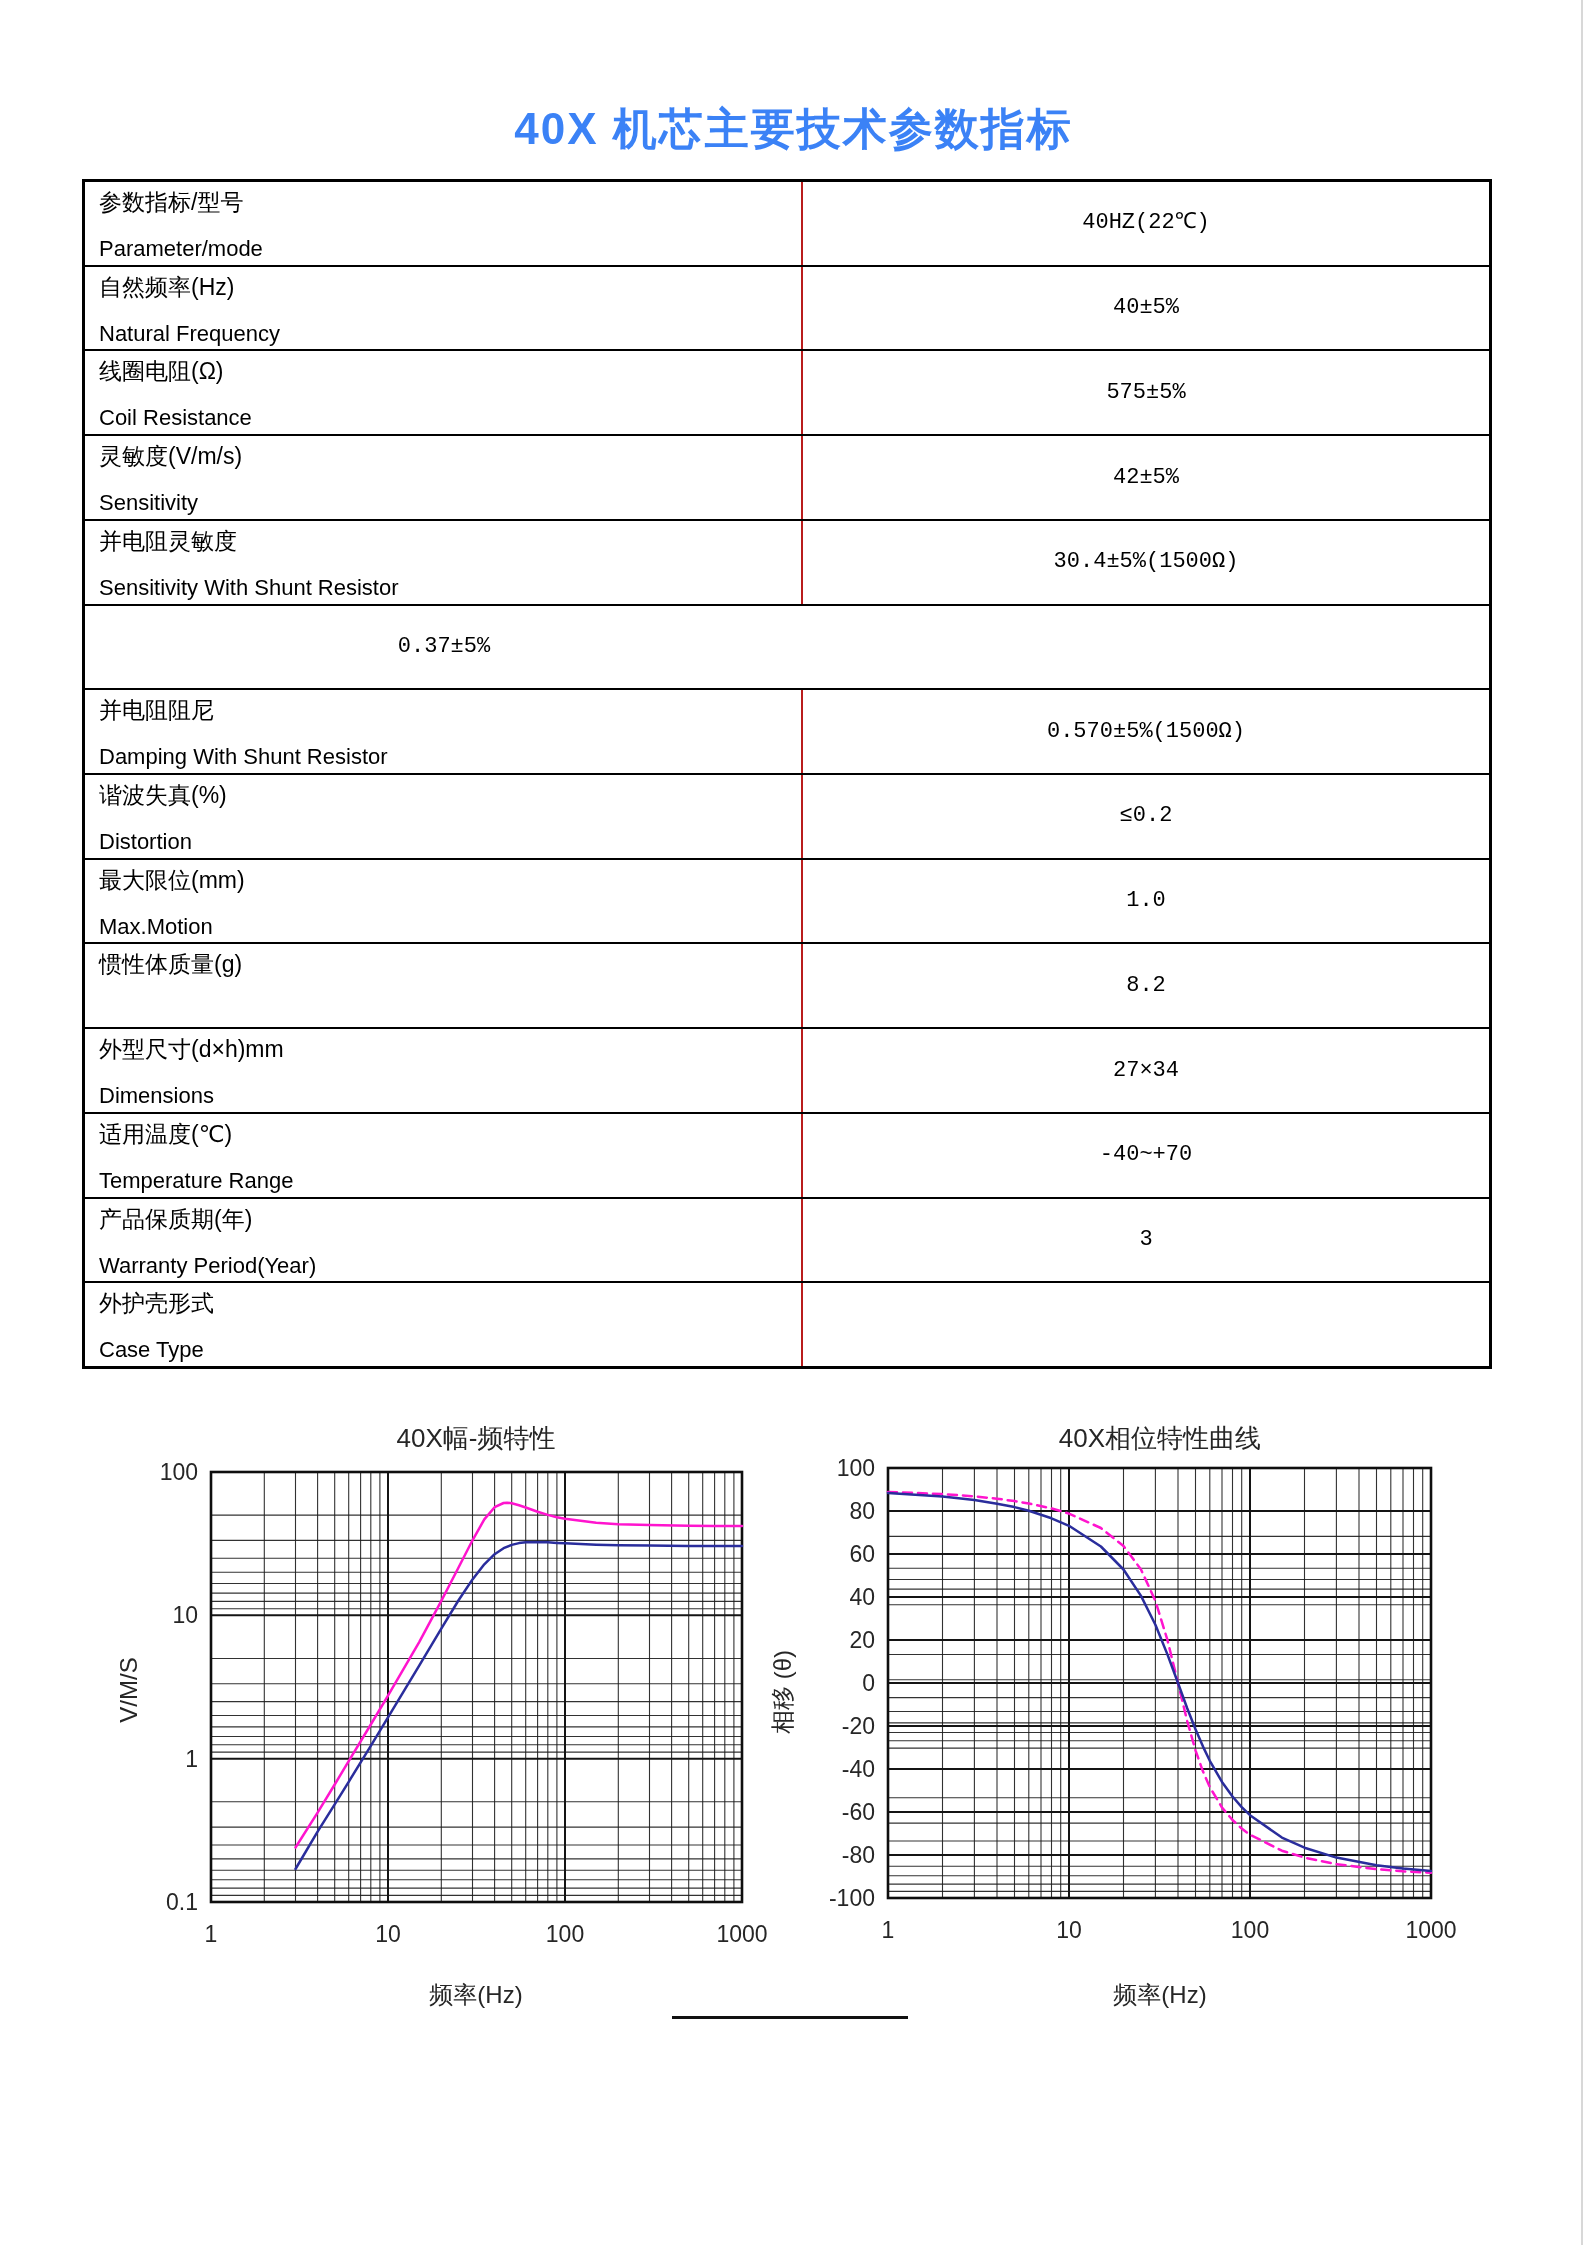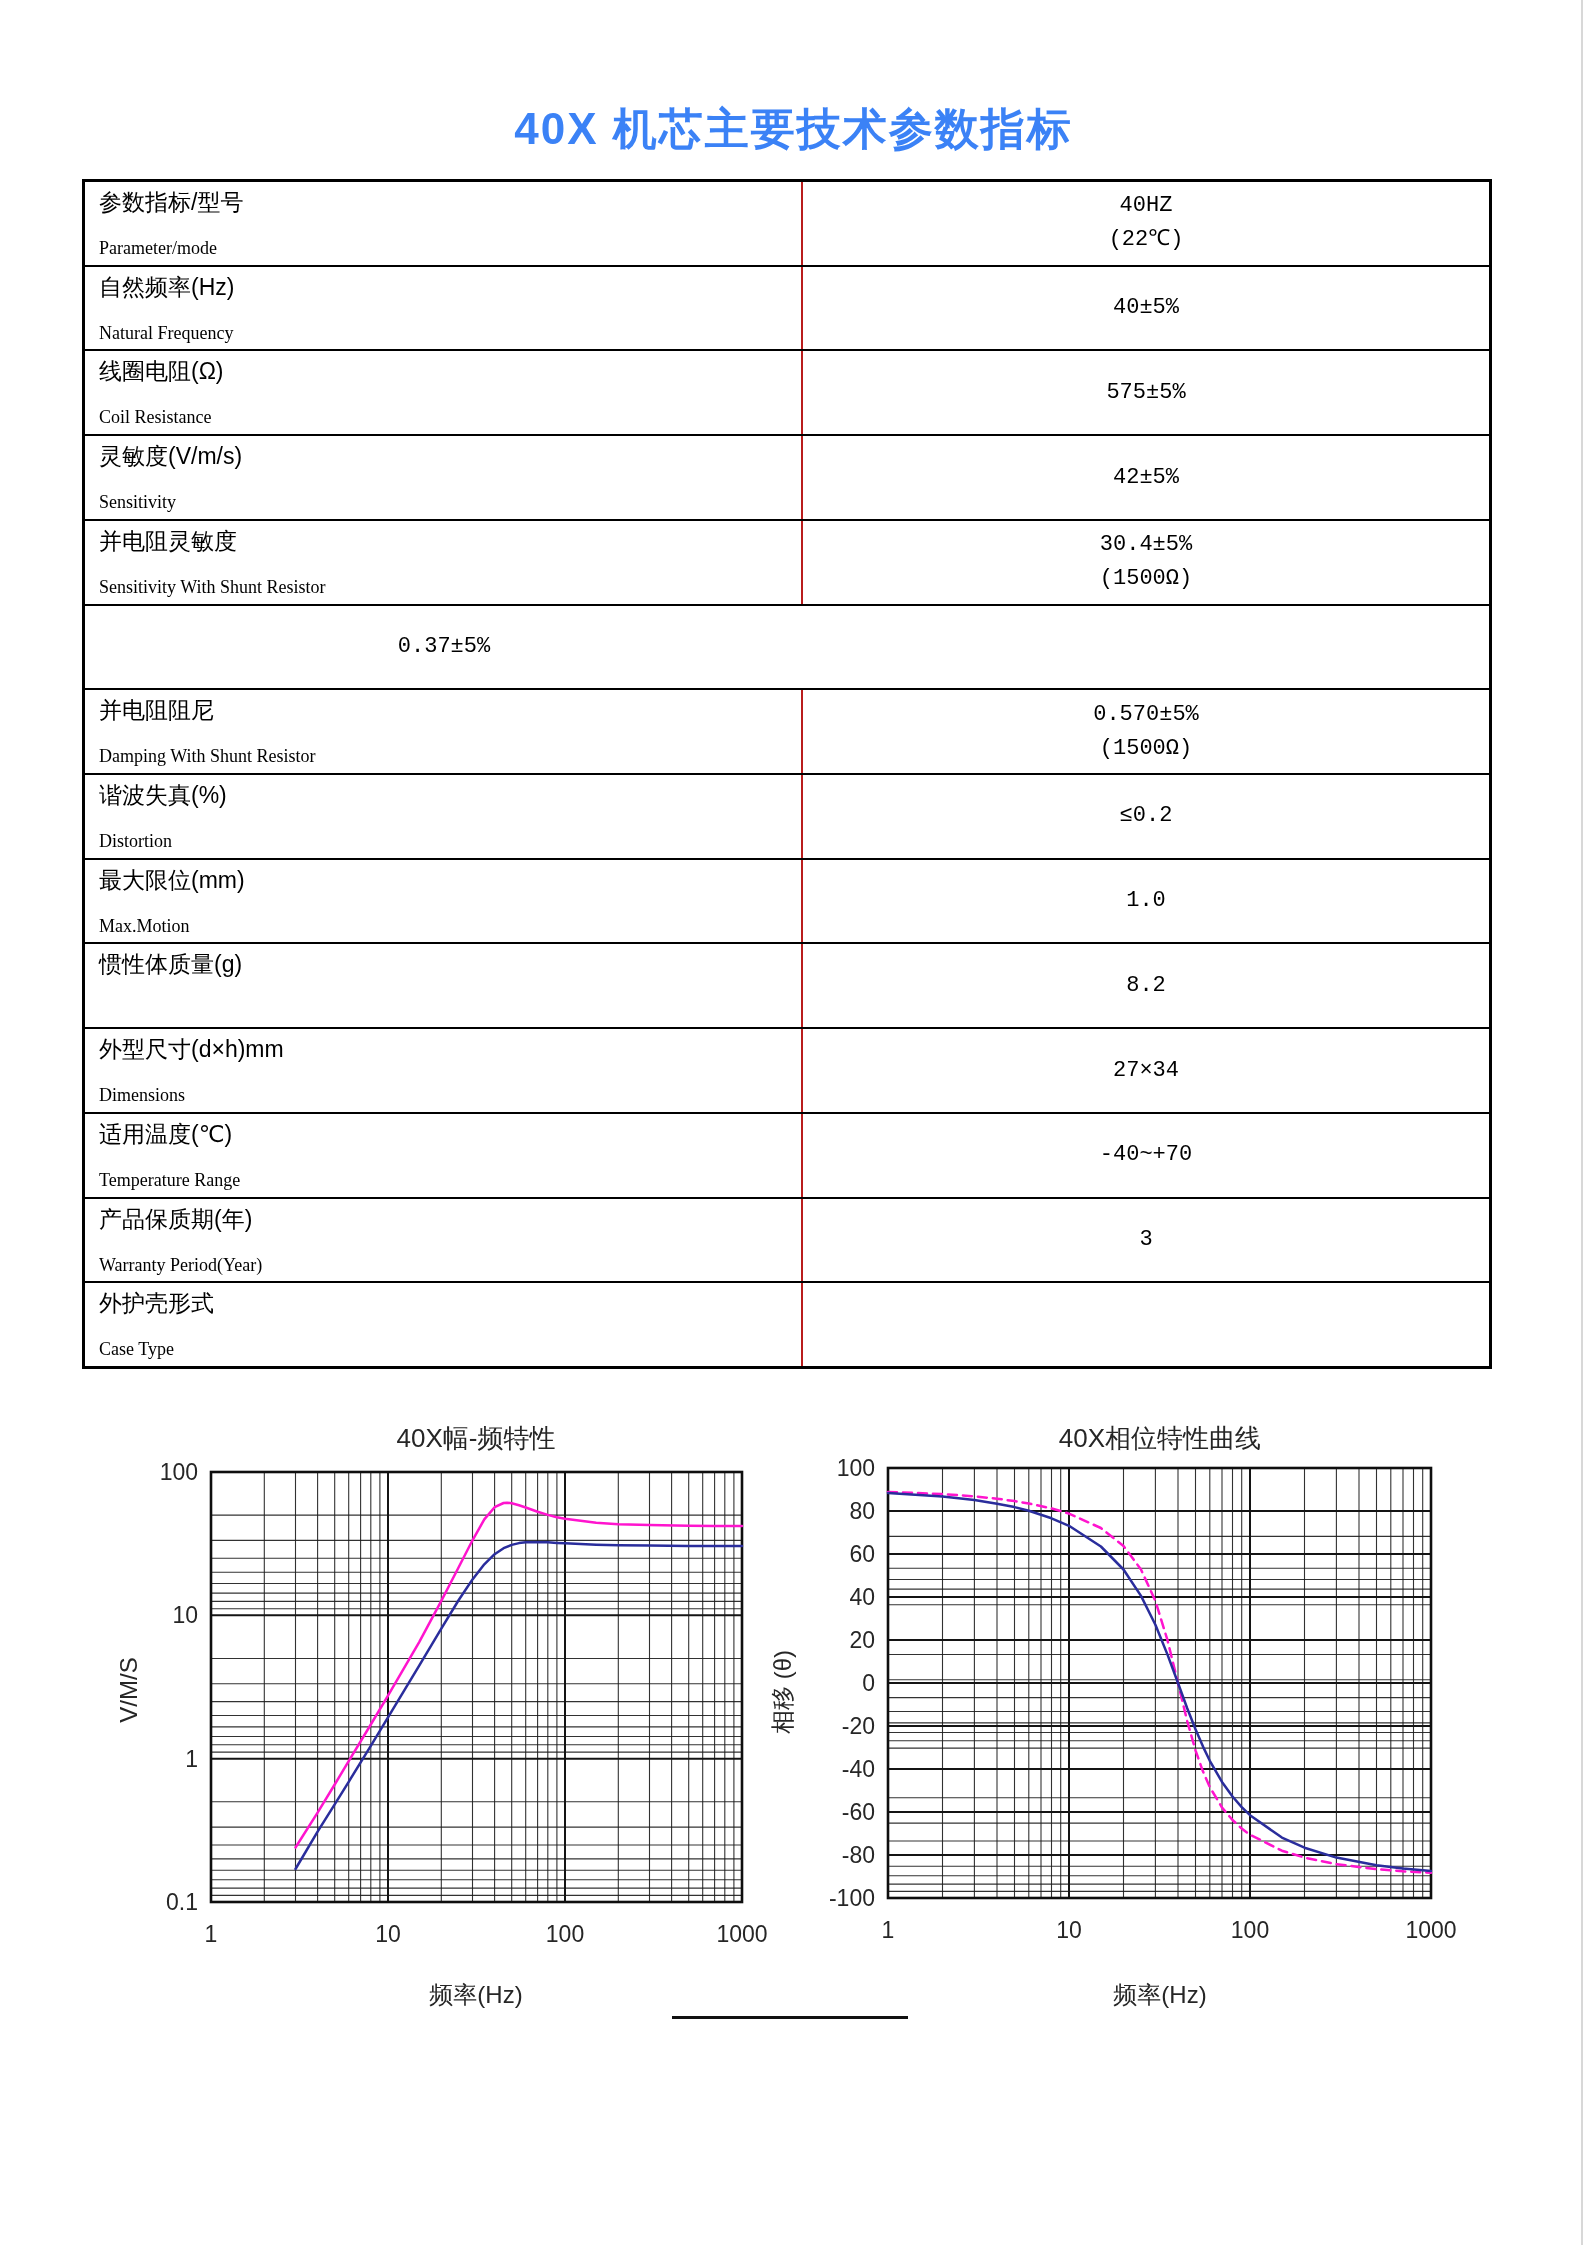--- a/index.html
+++ b/index.html
@@ -8,22 +8,22 @@
   .scan-edge{position:absolute;right:4px;top:0;width:2px;height:100%;background:#d8d8d8;}
   .title{position:absolute;left:0;top:100px;width:100%;margin:0;text-align:center;
          font-size:44px;font-weight:700;letter-spacing:2px;color:#3b82f6;}
   .spec-table{position:absolute;left:82px;top:179px;width:1410px;height:1190px;
               border:3px solid #000;box-sizing:border-box;display:flex;flex-direction:column;}
   .row{flex:1;display:grid;grid-template-columns:718px 1fr;border-bottom:2px solid #000;min-height:0;}
   .row:last-child{border-bottom:none;}
   .cell-l{border-right:2px solid #b91c1c;padding:7px 10px 9px 14px;display:flex;
           flex-direction:column;justify-content:space-between;min-height:0;}
   .zh{font-size:23px;line-height:27px;}
-  .en{font-family:Liberation Serif, serif;font-size:18px;line-height:25px;margin-top:20px;}
-  .cell-r{display:flex;flex-direction:column;justify-content:center;align-items:center;
+  .en{font-family:Liberation Sans, sans-serif;font-size:22px;line-height:25px;margin-top:20px;}
+  .cell-r{display:flex;flex-direction:row;justify-content:center;align-items:center;
           font-family:"Liberation Mono","DejaVu Sans Mono",monospace;font-size:22px;line-height:34px;min-height:0;}
   .cell-r.vleft{align-items:flex-start;justify-content:space-between;line-height:27px;
           padding:9px 10px 11px 13px;font-size:22px;}
   #charts-svg{position:absolute;left:0;top:1380px;}
   #charts-svg text{font-family:"Liberation Sans","DejaVu Sans",sans-serif;fill:#262626;}
   .separator{position:absolute;left:672px;top:2016px;width:236px;height:3px;background:#111;}
 </style>
 </head>
 <body>
 

